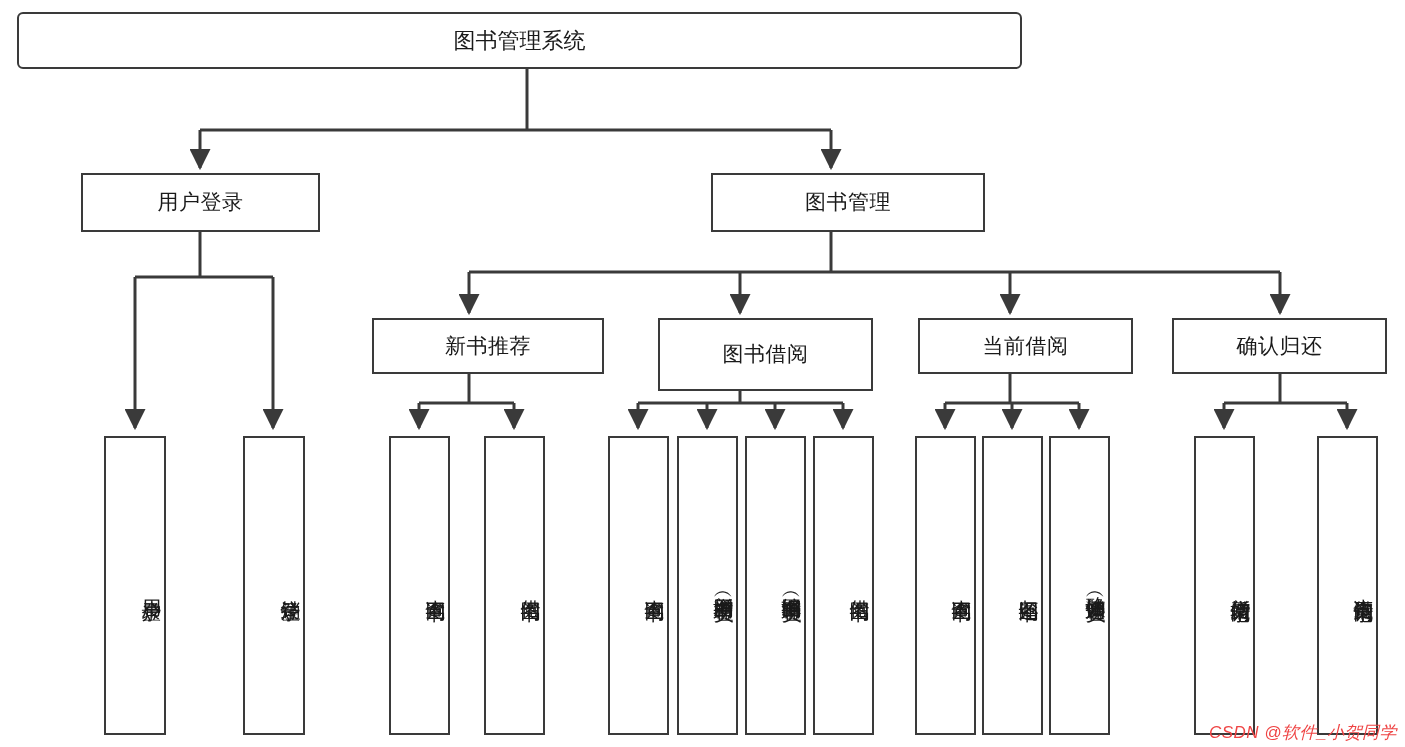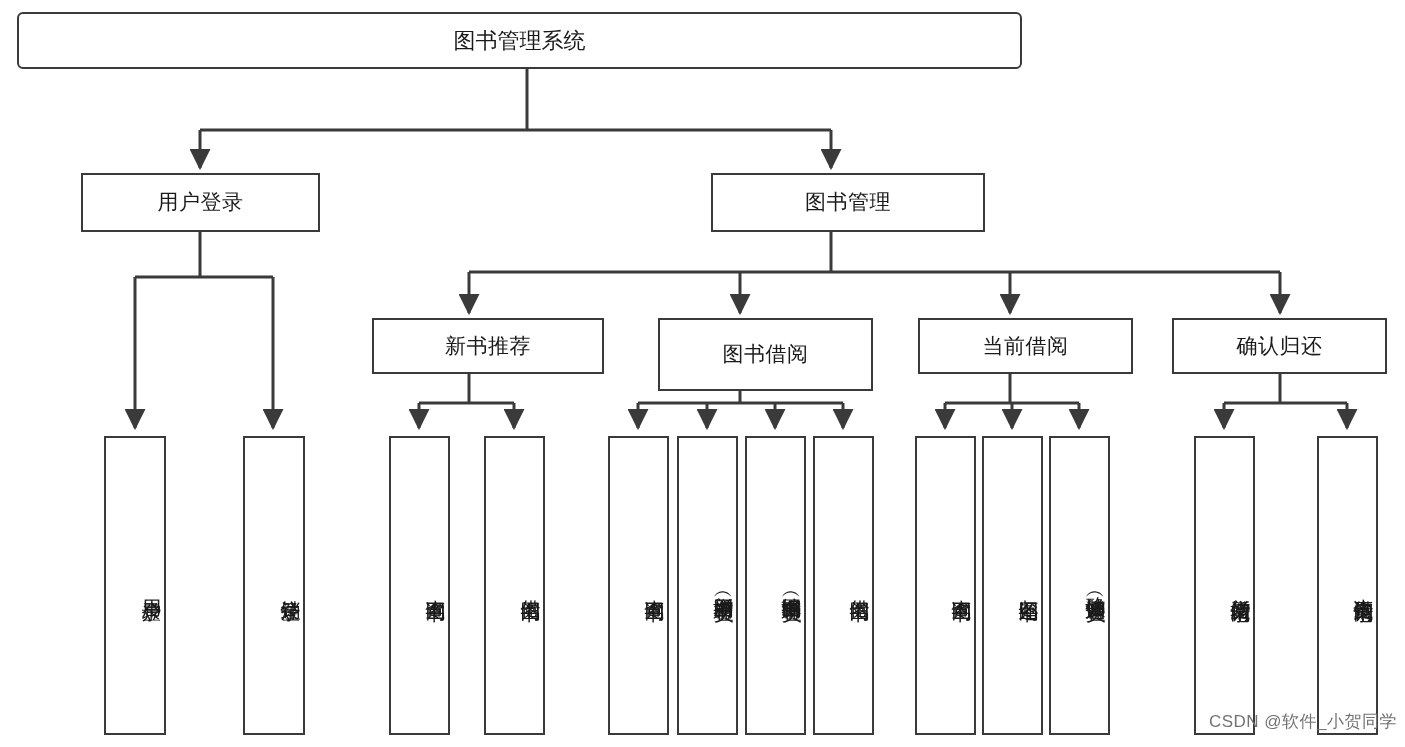--- a/index.html
+++ b/index.html
@@ -54,25 +54,26 @@
     position: absolute;
     left: 0;
     top: 0;
     width: 1405px;
     height: 747px;
     pointer-events: none;
   }
   .watermark {
     position: absolute;
     right: 8px;
-    bottom: 14px;
+    bottom: 3px;
     font-size: 17px;
-    color: #737373;
+    color: #ef4444;
     letter-spacing: 0.5px;
     white-space: nowrap;
+    font-style: italic;
   }
 </style>
 </head>
 <body>
 
 <div id="canvas">
 
   <svg id="edges" viewBox="0 0 1405 747" xmlns="http://www.w3.org/2000/svg">
     <defs>
       <marker id="arrow" viewBox="0 0 10 10" refX="9" refY="5" markerWidth="7" markerHeight="7" orient="auto-start-reverse">

